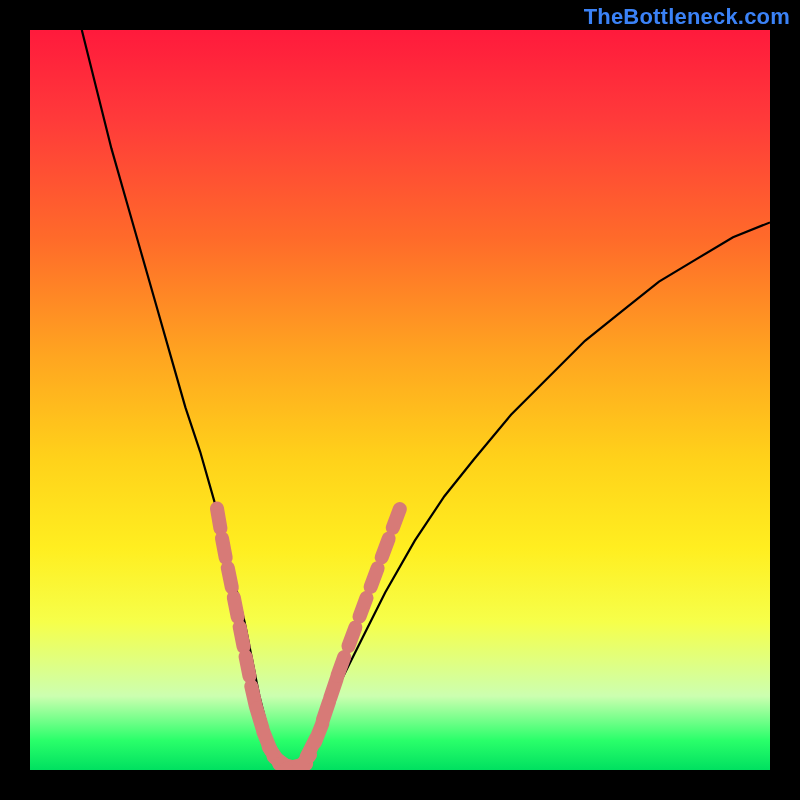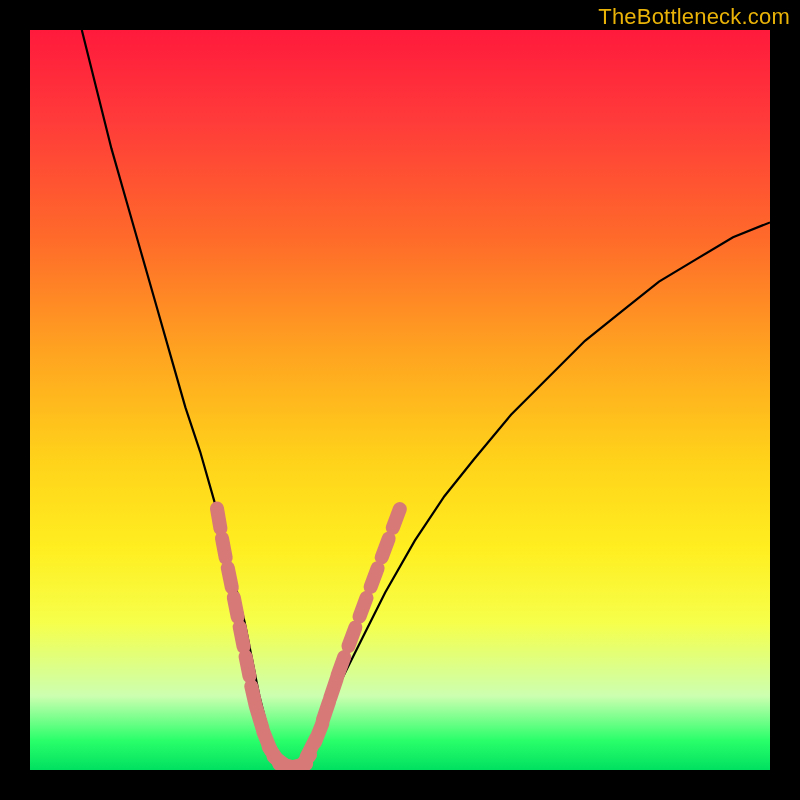--- a/index.html
+++ b/index.html
@@ -32,23 +32,23 @@
       #ffee20 70%,
       #f6ff4a 80%,
       #ccffb0 90%,
       #2aff6a 96%,
       #00e060 100%);
   }
   .watermark {
     position: absolute;
     top: 4px;
     right: 10px;
-    color: #eab308;
+    color: #3b82f6;
     font-size: 22px;
-    font-weight: 400;
+    font-weight: 700;
     letter-spacing: 0.2px;
     user-select: none;
   }
   svg.curve {
     position: absolute;
     left: 0;
     top: 0;
     width: 740px;
     height: 740px;
   }

